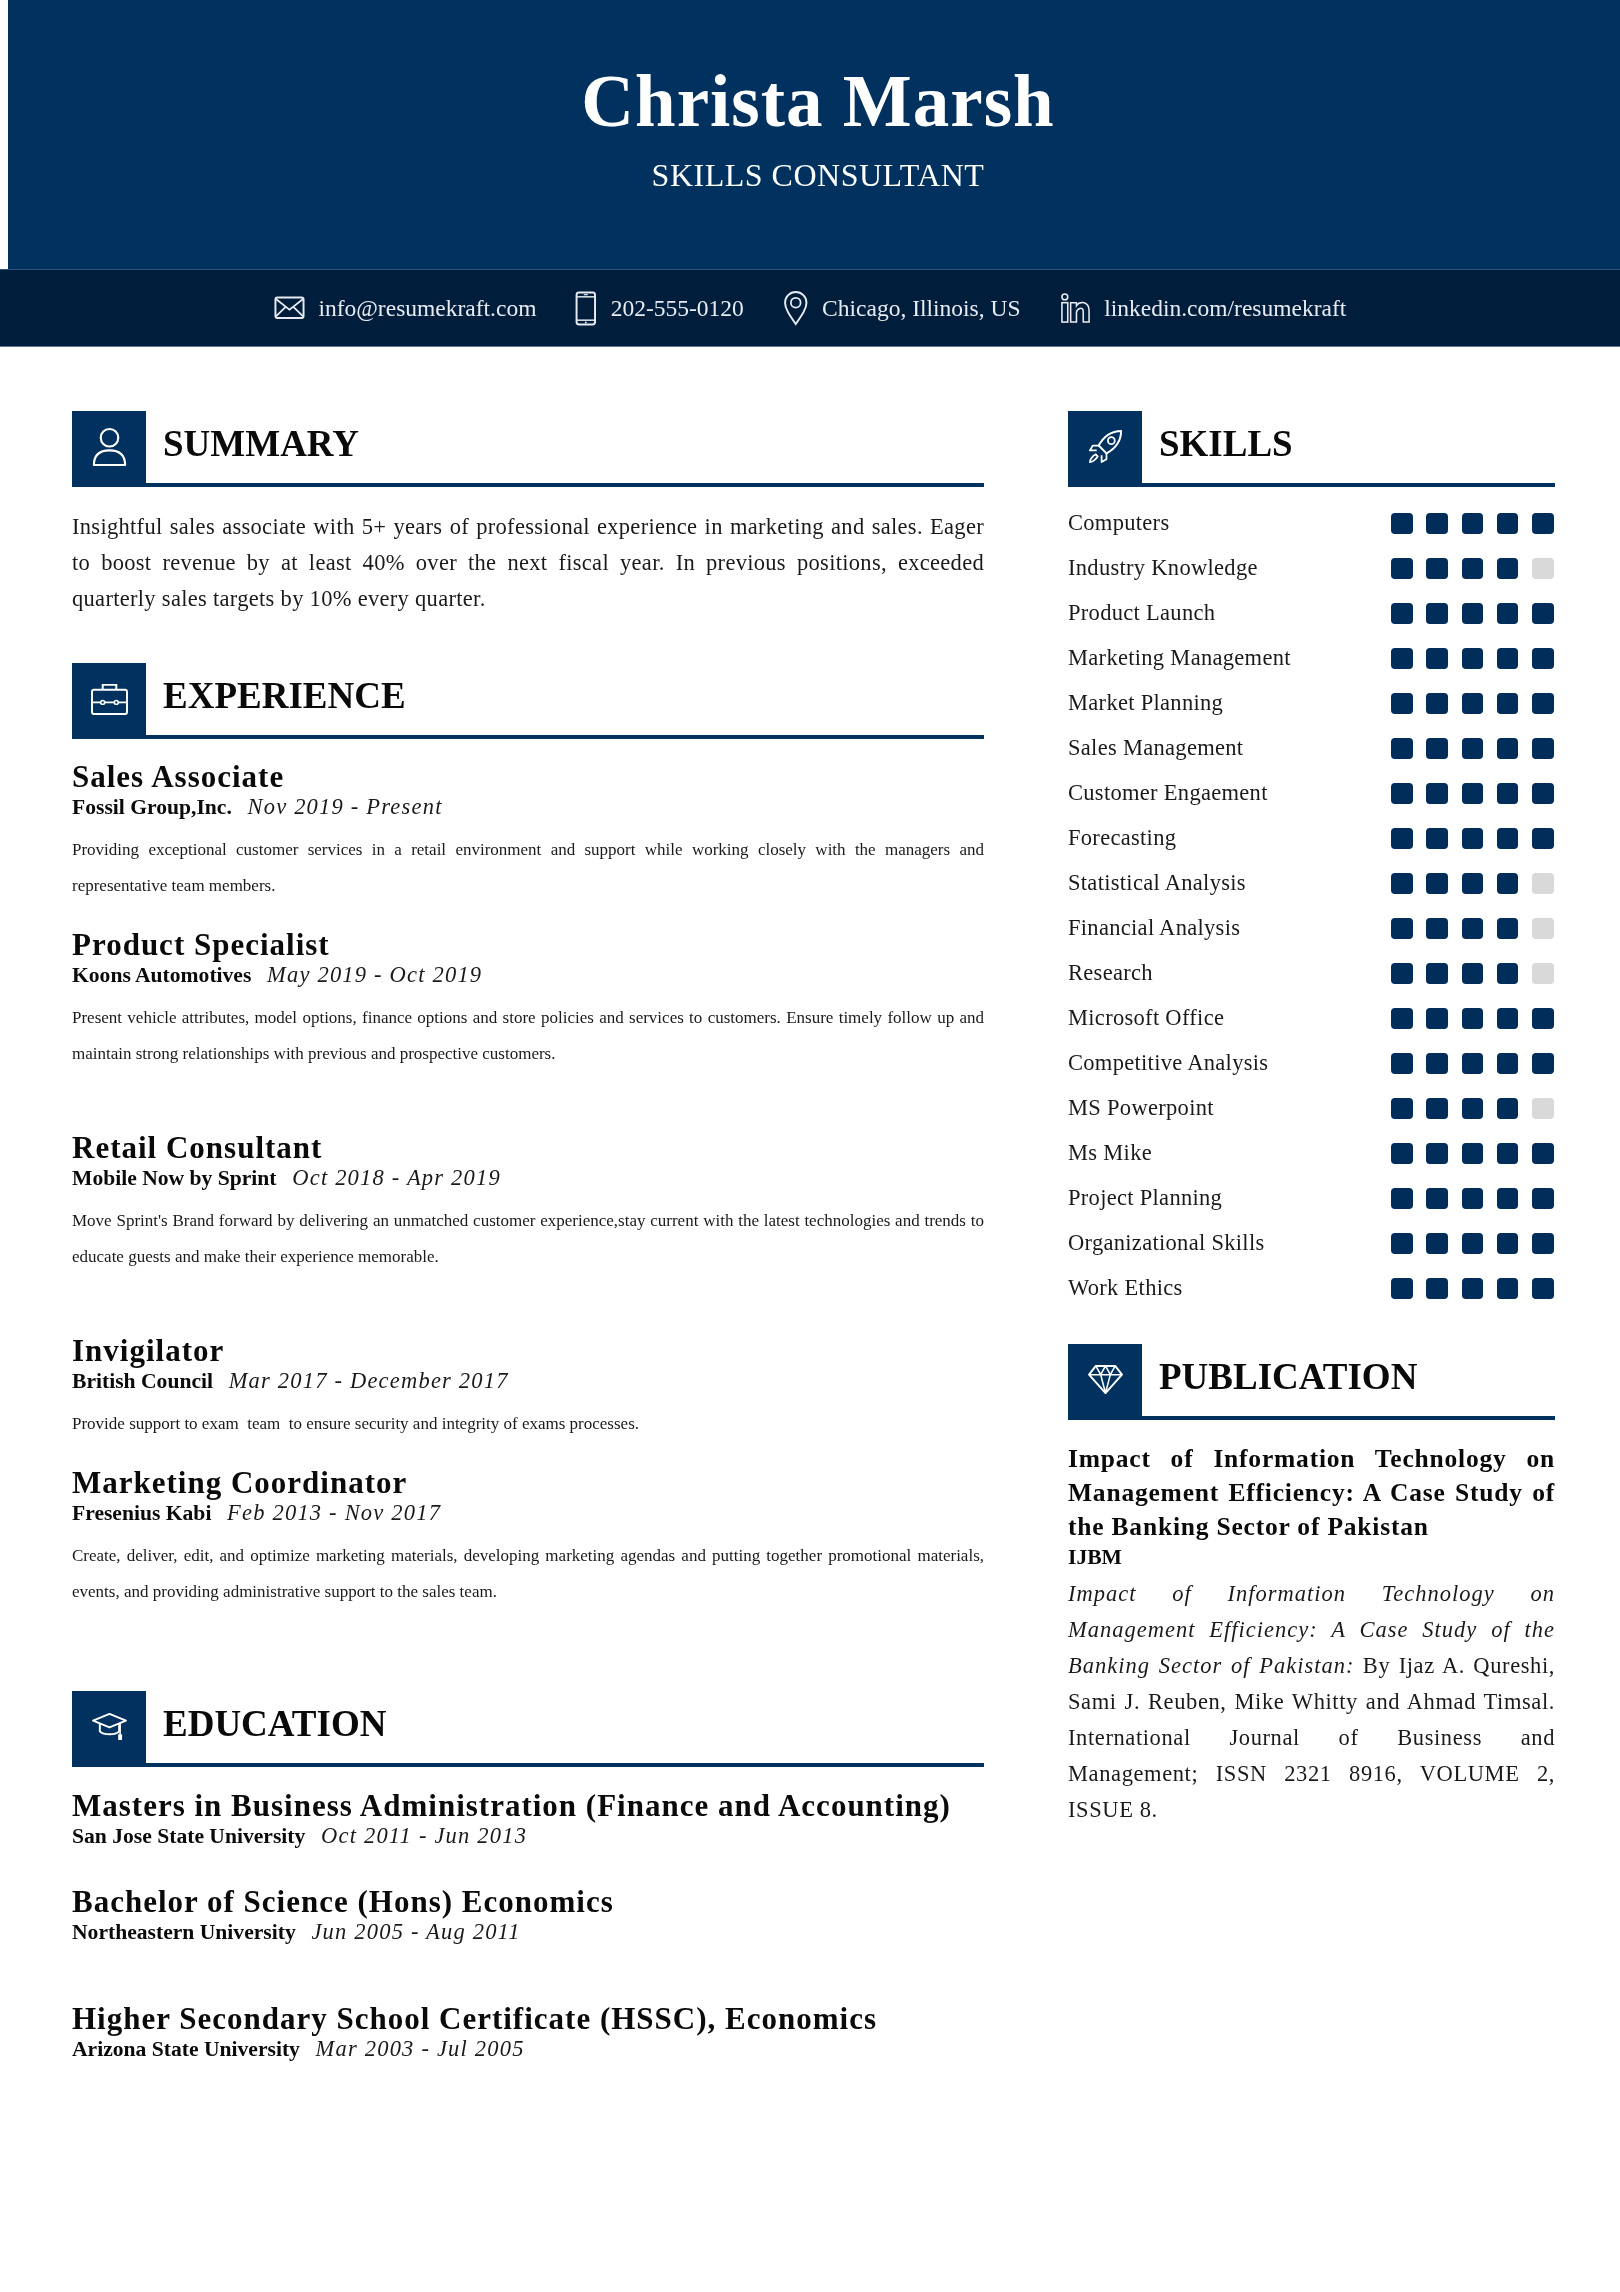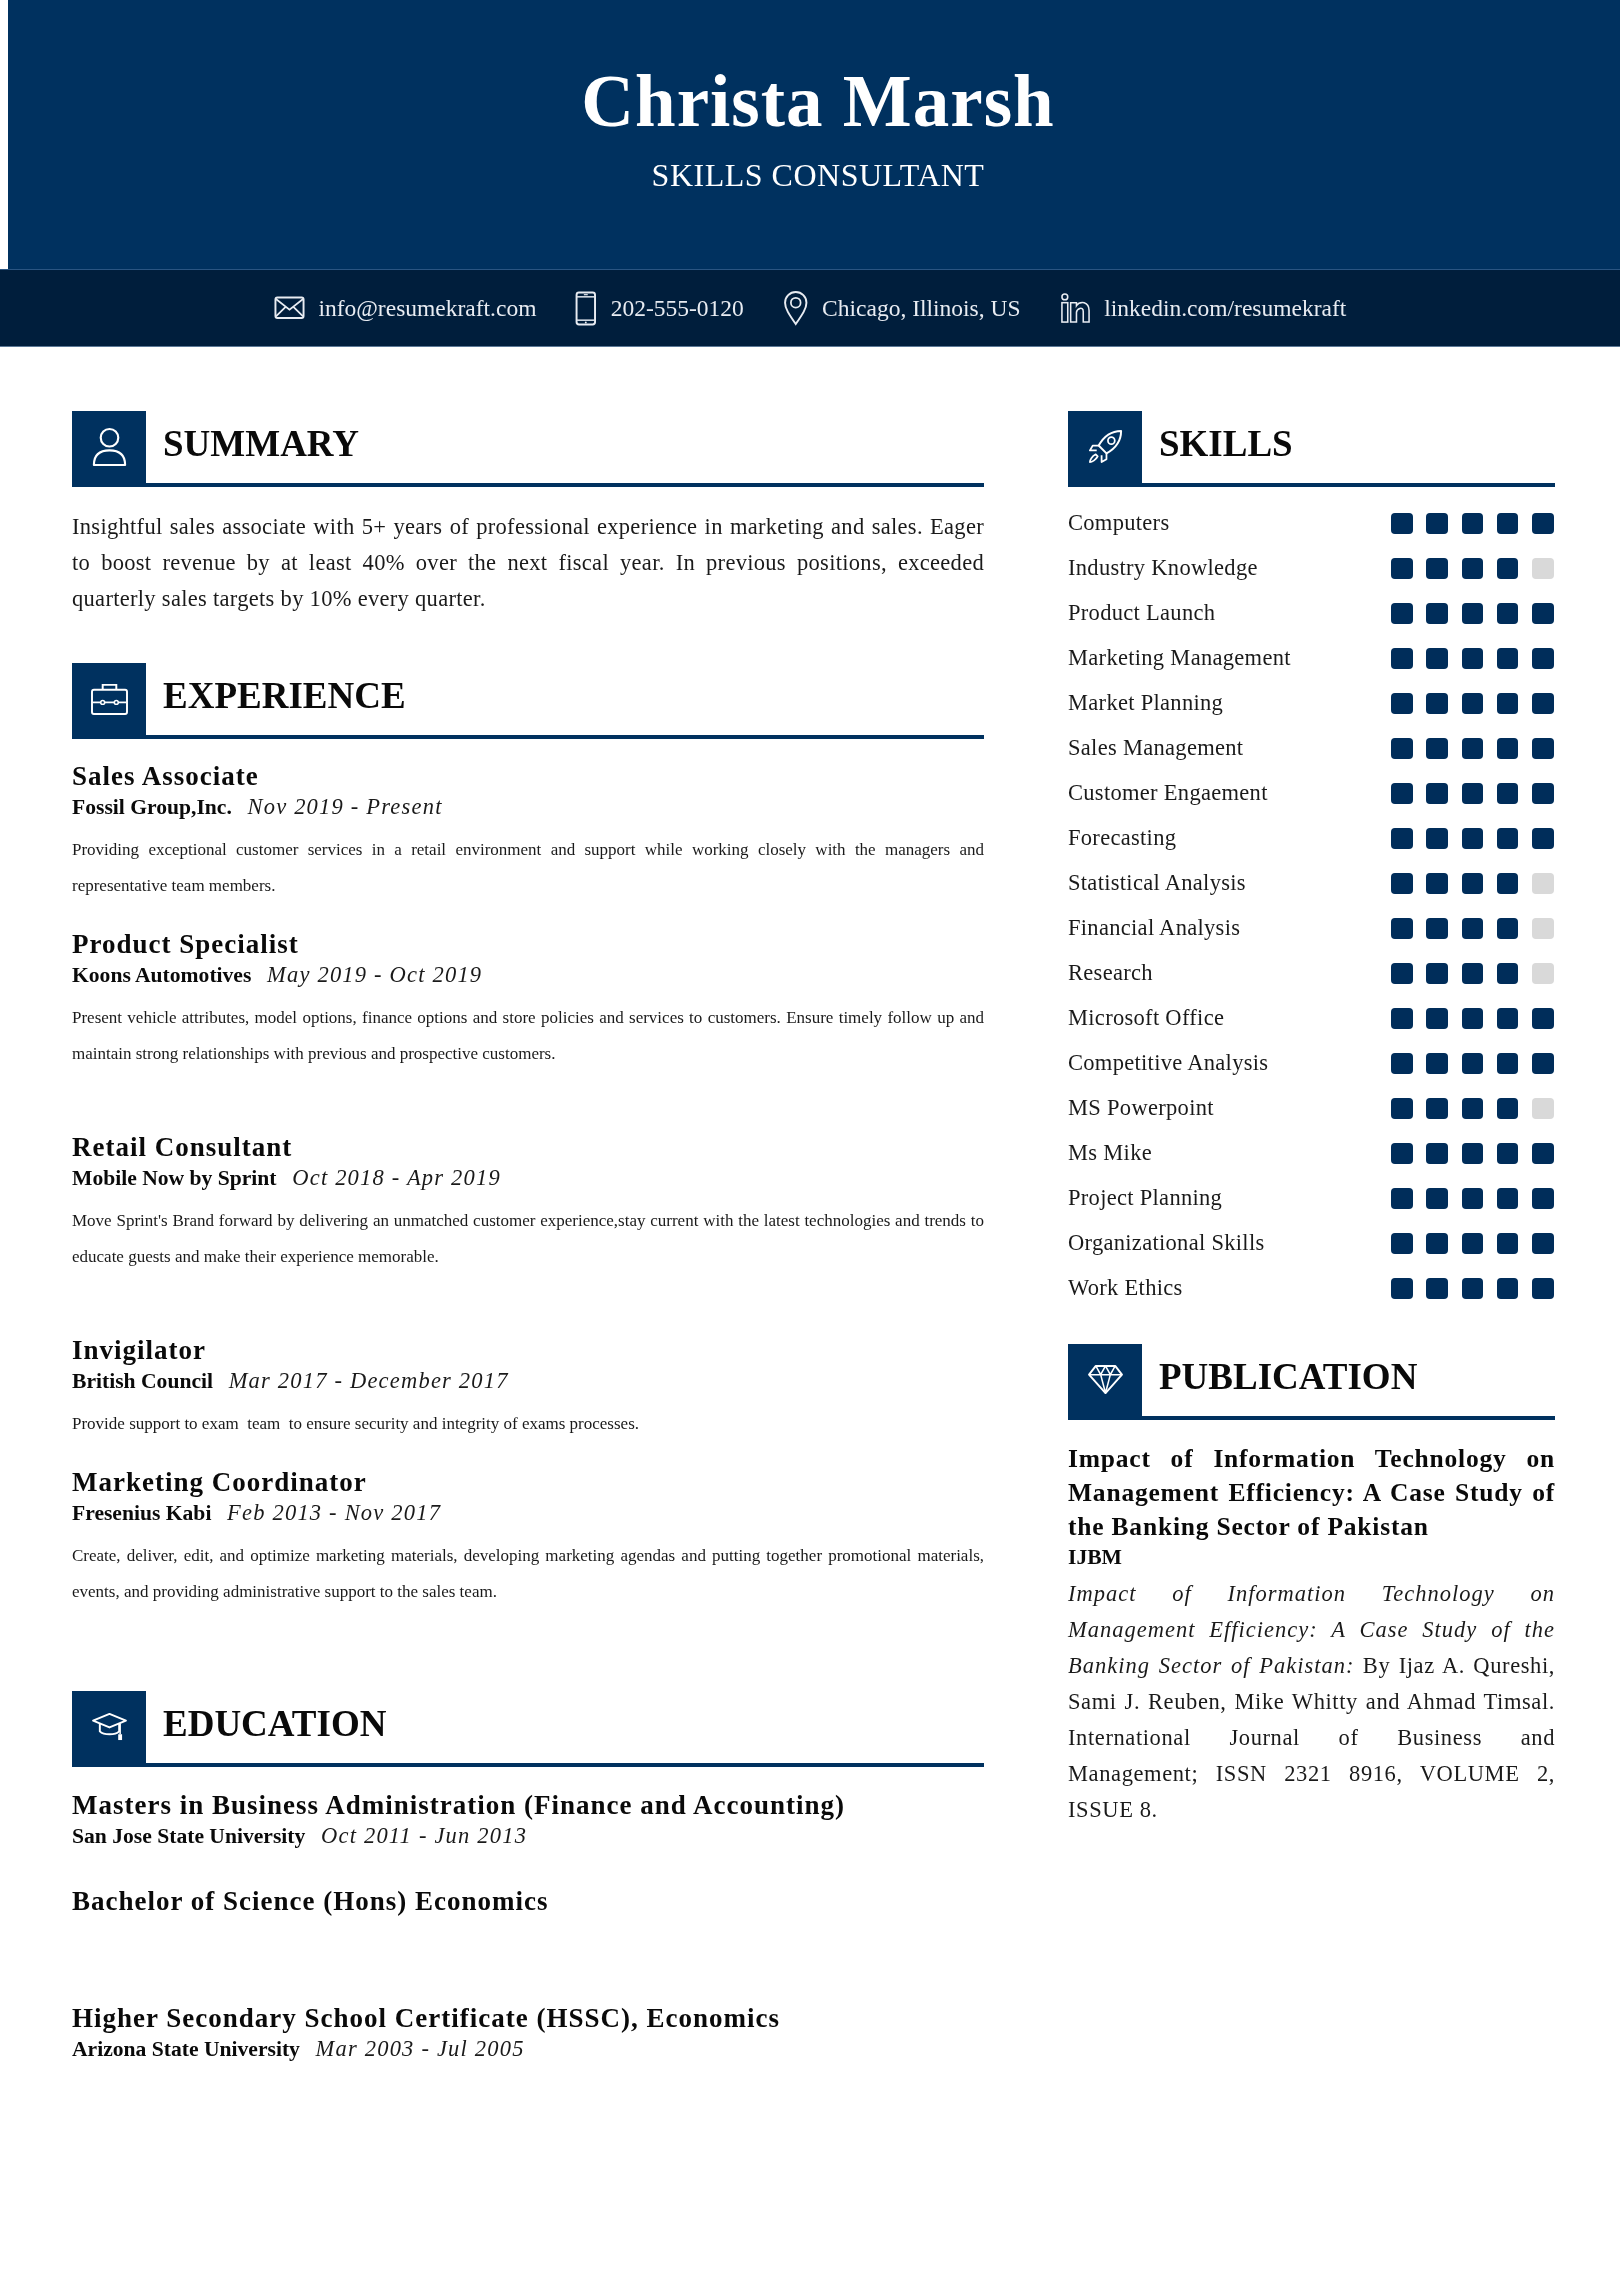--- a/index.html
+++ b/index.html
@@ -15,21 +15,21 @@
   .contact-item svg { display: block; }
 
   .section-head { position: absolute; height: 76px; }
   .section-head .box { position: absolute; left: 0; top: 0; width: 74px; height: 74px; background: #00315f; display: flex; align-items: center; justify-content: center; }
   .section-head .title { position: absolute; left: 91px; top: 13.7px; font-size: 37px; font-weight: bold; color: #0a0a0a; line-height: 1; }
   .section-head .rule { position: absolute; left: 0; bottom: 0; height: 3.9px; background: #00315f; }
 
   .para { position: absolute; font-size: 22.5px; line-height: 36px; text-align: justify; color: #1a1a1a; }
 
   .entry { position: absolute; left: 72px; width: 912px; }
-  .entry .role { font-size: 27px; font-weight: bold; letter-spacing: 1px; line-height: 31px; color: #0a0a0a; }
+  .entry .role { font-size: 31px; font-weight: bold; letter-spacing: 1px; line-height: 31px; color: #0a0a0a; }
   .entry .meta { font-size: 21.6px; line-height: 29px; white-space: nowrap; }
   .entry .org { font-weight: bold; color: #0a0a0a; }
   .entry .dates { font-style: italic; font-size: 22.5px; letter-spacing: 1.2px; margin-left: 15.7px; color: #1a1a1a; }
   .entry .desc { font-size: 17px; line-height: 36px; text-align: justify; margin-top: 10px; }
 
   .skills { position: absolute; left: 1068px; top: 506px; width: 490px; }
   .skill-row { position: relative; height: 45px; }
   .skill-name { position: absolute; left: 0; top: 2.9px; font-size: 22.5px; line-height: 27.4px; color: #1a1a1a; letter-spacing: 0.3px; }
   .dots { position: absolute; left: 323px; top: 6.9px; display: flex; gap: 13.7px; }
   .dot { width: 21.6px; height: 21.6px; border-radius: 3.9px; background: #002d5a; }
@@ -169,20 +169,21 @@
   <div class="rule" style="width:912px;"></div>
 </div>
 
 <div class="entry" style="top:1790px;">
   <div class="role">Masters in Business Administration (Finance and Accounting)</div>
   <div class="meta"><span class="org">San Jose State University</span><span class="dates">Oct 2011 - Jun 2013</span></div>
 </div>
 
 <div class="entry" style="top:1886px;">
   <div class="role">Bachelor of Science (Hons) Economics</div>
+  <div class="meta"><span class="org">Northeastern University</span><span class="dates">Jun 2005 - Aug 2011</span></div>
 </div>
 
 <div class="entry" style="top:1982px;margin-top:21px;">
   <div class="role">Higher Secondary School Certificate (HSSC), Economics</div>
   <div class="meta"><span class="org">Arizona State University</span><span class="dates">Mar 2003 - Jul 2005</span></div>
 </div>
 
 <div class="section-head" style="left:1068px; top:411px; width:487px;">
   <div class="box">
     <span>

